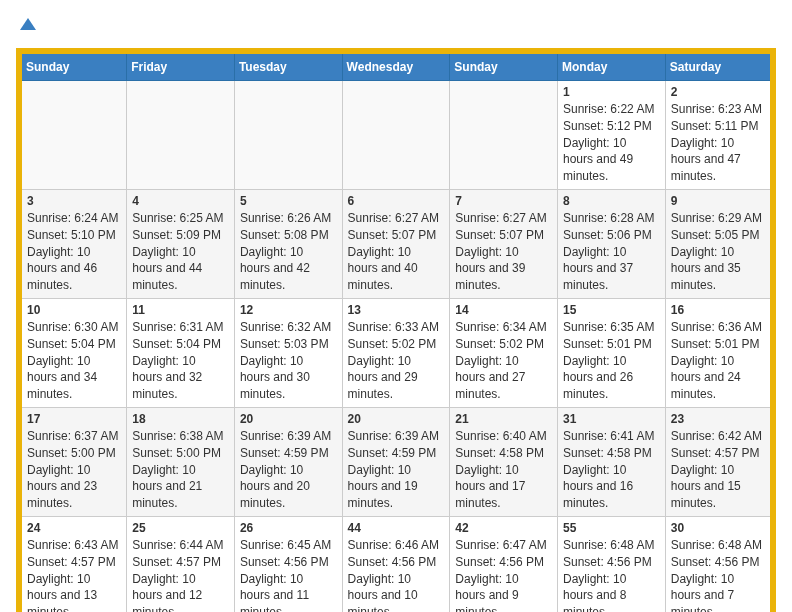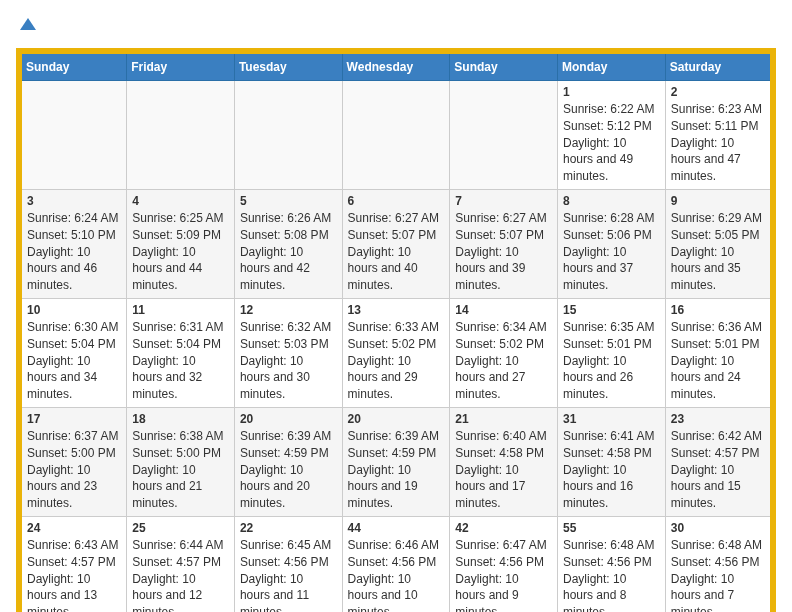--- a/index.html
+++ b/index.html
@@ -237,21 +237,21 @@
       <tr>
         <td>
           <span class="day-number">24</span>
           <div class="cell-content">Sunrise: 6:43 AM<br>Sunset: 4:57 PM<br>Daylight: 10 hours and 13 minutes.</div>
         </td>
         <td>
           <span class="day-number">25</span>
           <div class="cell-content">Sunrise: 6:44 AM<br>Sunset: 4:57 PM<br>Daylight: 10 hours and 12 minutes.</div>
         </td>
         <td>
-          <span class="day-number">22</span>
+          <span class="day-number">26</span>
           <div class="cell-content">Sunrise: 6:45 AM<br>Sunset: 4:56 PM<br>Daylight: 10 hours and 11 minutes.</div>
         </td>
         <td>
           <span class="day-number">44</span>
           <div class="cell-content">Sunrise: 6:46 AM<br>Sunset: 4:56 PM<br>Daylight: 10 hours and 10 minutes.</div>
         </td>
         <td>
           <span class="day-number">42</span>
           <div class="cell-content">Sunrise: 6:47 AM<br>Sunset: 4:56 PM<br>Daylight: 10 hours and 9 minutes.</div>
         </td>

